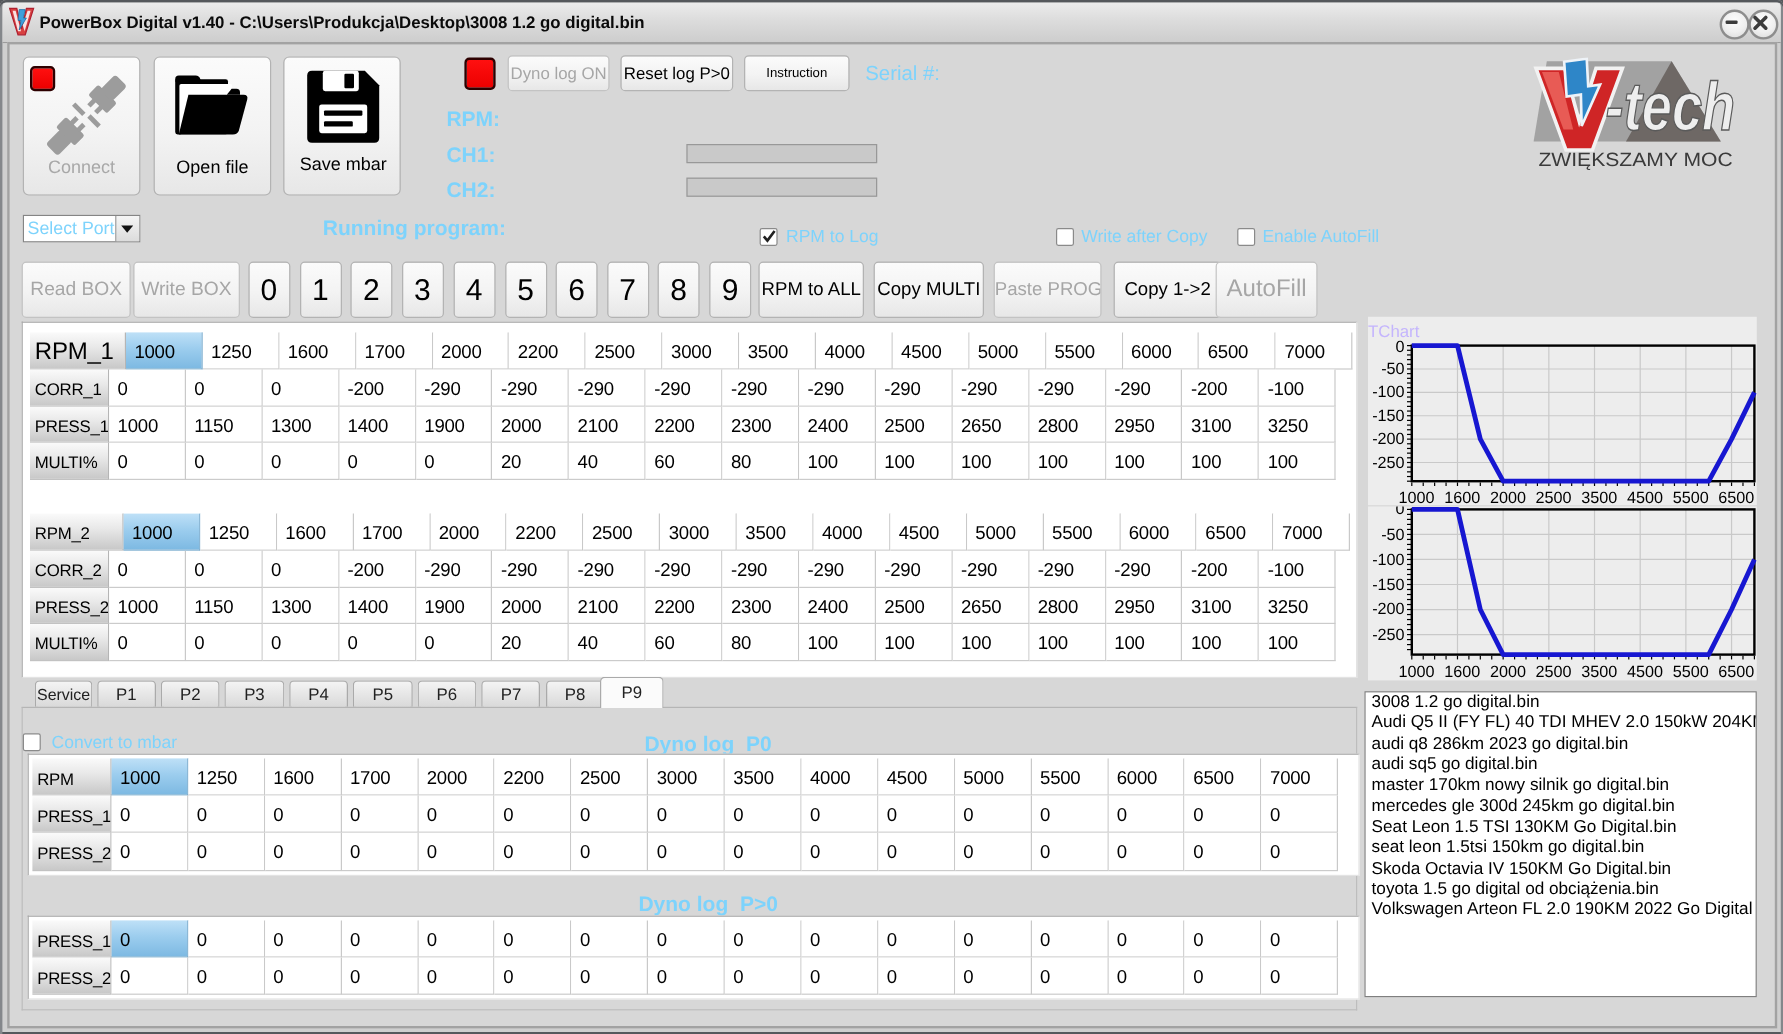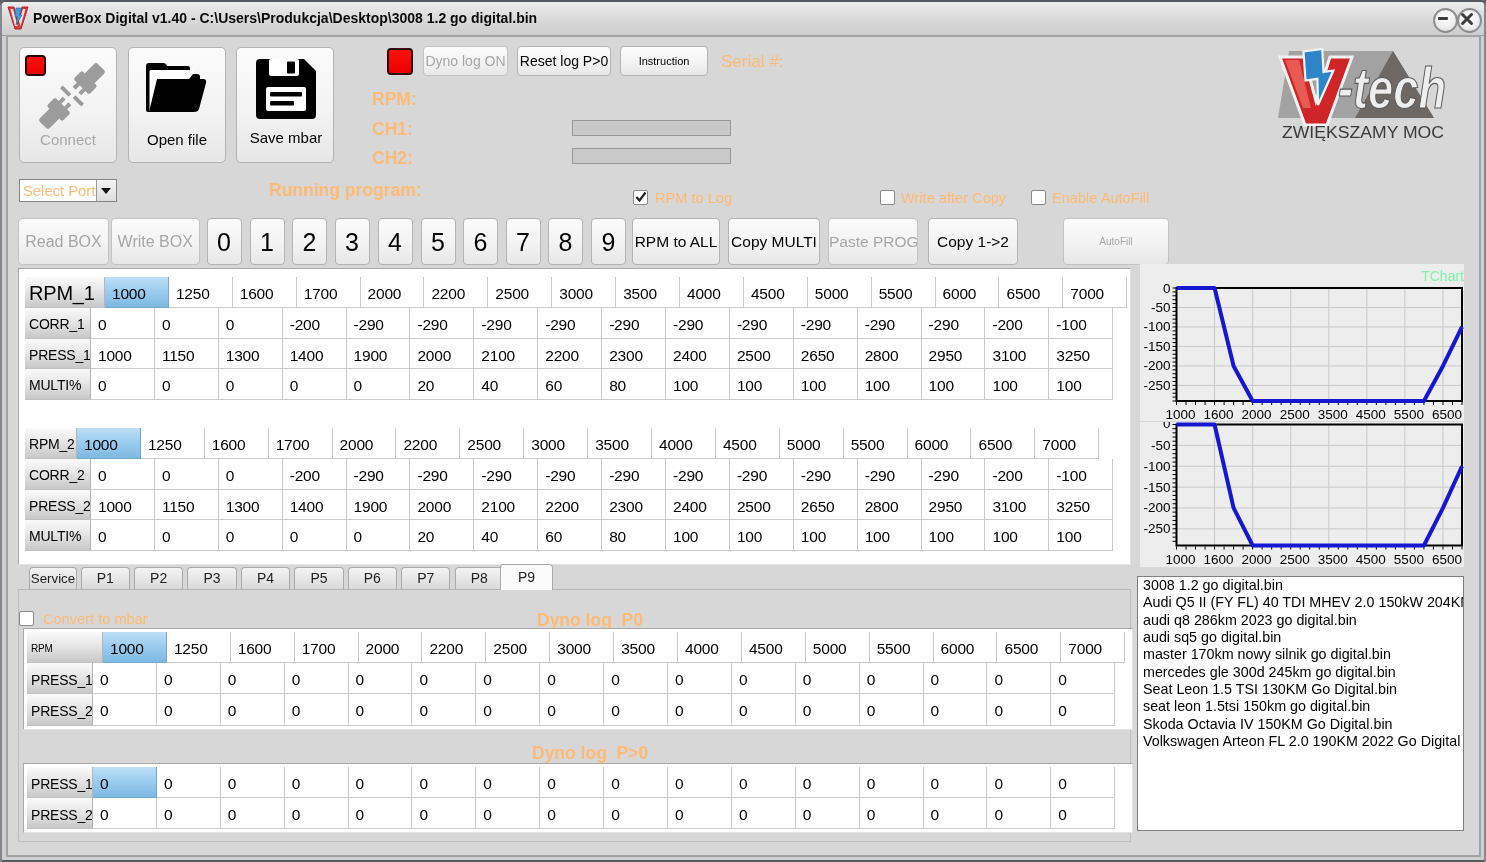--- a/index.html
+++ b/index.html
@@ -13,21 +13,21 @@
 .circbtn{width:21px;height:21px;border-radius:50%;background:radial-gradient(circle at 50% 35%,#fdfdfd 0%,#efefef 55%,#d8d8d8 100%);border:2px solid #8d8d8d;}
 .mainpanel{left:6px;top:35px;width:1471px;height:818px;background:#d7d7d7;border:2px solid #a2a2a2;}
 .btn{background:linear-gradient(180deg,#fbfbfb 0%,#f3f3f3 55%,#e7e7e7 100%);
  border:1px solid #b3b3b3;border-radius:4px;color:#000;text-align:center;box-sizing:border-box;white-space:nowrap;overflow:hidden;}
 .btn.dis{color:#a6a6a6;border-color:#c3c3c3;}
 .bigbtn{width:98px;height:116px;border-radius:5px;}
 .biglbl{position:absolute;width:98px;text-align:center;font-size:15px;white-space:nowrap;}
 .redsq{background:linear-gradient(180deg,#ff1010,#ec0000);border:2px solid #2d0000;border-radius:4px;box-sizing:border-box;}
 .combo{background:#fff;border:1px solid #858585;box-sizing:border-box;}
 .cbx{width:15px;height:15px;background:#fff;border:1px solid #8a8a8a;box-sizing:border-box;border-radius:2px;}
-.lab{white-space:nowrap;color:#fdba74;text-align:center;}
+.lab{white-space:nowrap;color:#7dd3fc;text-align:center;}
 .pbar{background:#c9c9c9;border:1px solid #989898;box-sizing:border-box;}
 .wpanel{background:#fff;border-top:1px solid #a9a9a9;border-left:1px solid #a9a9a9;border-right:1px solid #e3e3e3;border-bottom:1px solid #e3e3e3;box-sizing:border-box;}
 .tbl{font-size:15.5px;letter-spacing:-0.2px;color:#000;}
 .trow{display:flex;}
 .hc{background:linear-gradient(180deg,#fafafa 0%,#e9e9e9 40%,#c8c8c8 100%);
  border-right:1px solid #b5b5b5;border-bottom:1px solid #c2c2c2;box-sizing:border-box;
  padding-left:4px;white-space:nowrap;overflow:hidden;}
 .dc{background:#fff;border-right:1px solid #c9c9c9;border-bottom:1px solid #cbcbcb;box-sizing:border-box;padding-left:7px;white-space:nowrap;}
 .sel{background:linear-gradient(180deg,#bee0f7 0%,#9ccdee 45%,#7db9e2 100%);border-right:1px solid #74a9cc;border-bottom:1px solid #74a9cc;}
 .tab{position:absolute;box-sizing:border-box;border:1px solid #aaa;border-bottom:none;border-radius:4px 4px 0 0;
@@ -125,21 +125,21 @@
 <div class="abs btn" style="left:377.5px;top:217.5px;width:35px;height:47.5px;font-size:25px;line-height:46px">4</div>
 <div class="abs btn" style="left:420.5px;top:217.5px;width:35px;height:47.5px;font-size:25px;line-height:46px">5</div>
 <div class="abs btn" style="left:463px;top:217.5px;width:35px;height:47.5px;font-size:25px;line-height:46px">6</div>
 <div class="abs btn" style="left:505.5px;top:217.5px;width:35px;height:47.5px;font-size:25px;line-height:46px">7</div>
 <div class="abs btn" style="left:548px;top:217.5px;width:35px;height:47.5px;font-size:25px;line-height:46px">8</div>
 <div class="abs btn" style="left:591px;top:217.5px;width:35px;height:47.5px;font-size:25px;line-height:46px">9</div>
 <div class="abs btn" style="left:632px;top:217.5px;width:88px;height:47.5px;font-size:15.5px;line-height:45px">RPM to ALL</div>
 <div class="abs btn" style="left:728px;top:217.5px;width:92px;height:47.5px;font-size:15.5px;line-height:45px">Copy MULTI</div>
 <div class="abs btn dis" style="left:828px;top:217.5px;width:90px;height:47.5px;font-size:15.5px;line-height:45px">Paste PROG</div>
 <div class="abs btn" style="left:928px;top:217.5px;width:90px;height:47.5px;font-size:15.5px;line-height:45px">Copy 1-&gt;2</div>
-<div class="abs btn dis" style="left:1063px;top:217.5px;width:106px;height:47.5px;font-size:10px;line-height:45px">AutoFill</div>
+<div class="abs btn dis" style="left:1013px;top:217.5px;width:85px;height:47.5px;font-size:20px;line-height:45px">AutoFill</div>
 <div class="abs wpanel" style="left:18px;top:268px;width:1113px;height:297px"></div>
 <div class="abs tbl" style="left:25px;top:277px">
     <div class="trow" style="height:30.8px">
       <div class="hc" style="width:80px;line-height:33.8px;font-size:20px;letter-spacing:-0.2px">RPM_1</div>
       <div class="dc sel" style="width:63.9px;line-height:33.8px">1000</div>
       <div class="dc" style="width:63.9px;line-height:33.8px">1250</div>
       <div class="dc" style="width:63.9px;line-height:33.8px">1600</div>
       <div class="dc" style="width:63.9px;line-height:33.8px">1700</div>
       <div class="dc" style="width:63.9px;line-height:33.8px">2000</div>
       <div class="dc" style="width:63.9px;line-height:33.8px">2200</div>
@@ -207,21 +207,21 @@
       <div class="dc" style="width:63.9px;line-height:33.8px">100</div>
       <div class="dc" style="width:63.9px;line-height:33.8px">100</div>
       <div class="dc" style="width:63.9px;line-height:33.8px">100</div>
       <div class="dc" style="width:63.9px;line-height:33.8px">100</div>
       <div class="dc" style="width:63.9px;line-height:33.8px">100</div>
       <div class="dc" style="width:63.9px;line-height:33.8px">100</div>
     </div>
   </div>
 <div class="abs tbl" style="left:25px;top:428px">
     <div class="trow" style="height:30.8px">
-      <div class="hc" style="width:52px;line-height:33.8px;font-size:14px;letter-spacing:-0.2px">RPM_2</div>
+      <div class="hc" style="width:78px;line-height:33.8px;font-size:14px;letter-spacing:-0.2px">RPM_2</div>
       <div class="dc sel" style="width:63.9px;line-height:33.8px">1000</div>
       <div class="dc" style="width:63.9px;line-height:33.8px">1250</div>
       <div class="dc" style="width:63.9px;line-height:33.8px">1600</div>
       <div class="dc" style="width:63.9px;line-height:33.8px">1700</div>
       <div class="dc" style="width:63.9px;line-height:33.8px">2000</div>
       <div class="dc" style="width:63.9px;line-height:33.8px">2200</div>
       <div class="dc" style="width:63.9px;line-height:33.8px">2500</div>
       <div class="dc" style="width:63.9px;line-height:33.8px">3000</div>
       <div class="dc" style="width:63.9px;line-height:33.8px">3500</div>
       <div class="dc" style="width:63.9px;line-height:33.8px">4000</div>
@@ -300,21 +300,21 @@
 <div class="tab" style="left:401.2px;top:567px;width:49.3px;height:22px;line-height:21px;">P7</div>
 <div class="tab" style="left:454.6px;top:567px;width:49.3px;height:22px;line-height:21px;">P8</div>
 <div class="tab act" style="left:500px;top:564px;width:53px;height:26px;line-height:24px;z-index:3">P9</div>
 <div class="abs" style="left:18px;top:588.5px;width:1113px;height:253px;border:1px solid #bdbdbd;box-sizing:border-box;border-top:1px solid #b5b5b5"></div>
 <div class="abs cbx" style="left:19px;top:611px"></div>
 <div class="abs lab" style="left:43px;top:610.5px;font-size:14.6px">Convert to mbar</div>
 <div class="abs lab" style="left:537px;top:610px;font-size:17.5px;font-weight:bold">Dyno log&nbsp;&nbsp;P0</div>
 <div class="abs wpanel" style="left:23px;top:628px;width:1110px;height:102px"></div>
 <div class="abs tbl" style="left:27px;top:632px">
     <div class="trow" style="height:31.2px">
-      <div class="hc" style="width:76px;line-height:34.2px;font-size:10px;letter-spacing:-0.2px">RPM</div>
+      <div class="hc" style="width:66px;line-height:34.2px;font-size:14px;letter-spacing:-0.2px">RPM</div>
       <div class="dc sel" style="width:63.9px;line-height:34.2px">1000</div>
       <div class="dc" style="width:63.9px;line-height:34.2px">1250</div>
       <div class="dc" style="width:63.9px;line-height:34.2px">1600</div>
       <div class="dc" style="width:63.9px;line-height:34.2px">1700</div>
       <div class="dc" style="width:63.9px;line-height:34.2px">2000</div>
       <div class="dc" style="width:63.9px;line-height:34.2px">2200</div>
       <div class="dc" style="width:63.9px;line-height:34.2px">2500</div>
       <div class="dc" style="width:63.9px;line-height:34.2px">3000</div>
       <div class="dc" style="width:63.9px;line-height:34.2px">3500</div>
       <div class="dc" style="width:63.9px;line-height:34.2px">4000</div>
@@ -400,21 +400,21 @@
       <div class="dc" style="width:63.9px;line-height:34.2px">0</div>
       <div class="dc" style="width:63.9px;line-height:34.2px">0</div>
       <div class="dc" style="width:63.9px;line-height:34.2px">0</div>
       <div class="dc" style="width:63.9px;line-height:34.2px">0</div>
       <div class="dc" style="width:63.9px;line-height:34.2px">0</div>
       <div class="dc" style="width:63.9px;line-height:34.2px">0</div>
       <div class="dc" style="width:63.9px;line-height:34.2px">0</div>
     </div>
   </div>
 <div class="abs chartpanel" style="left:1140px;top:264px;width:324px;height:157px"></div>
-<div class="abs" style="left:1140px;top:268px;width:324px;text-align:right;font-size:14px;color:#86efac">TChart</div>
+<div class="abs" style="left:1140px;top:268px;width:324px;text-align:left;font-size:14px;color:#c4b5fd">TChart</div>
 <svg class="abs" style="left:0;top:0" width="1486" height="862" viewBox="0 0 1486 862" fill="none">
     <line x1="1176.5" y1="307.483" x2="1462" y2="307.483" stroke="#c9c9c9" stroke-width="1"></line>
     <line x1="1176.5" y1="326.966" x2="1462" y2="326.966" stroke="#c9c9c9" stroke-width="1"></line>
     <line x1="1176.5" y1="346.448" x2="1462" y2="346.448" stroke="#c9c9c9" stroke-width="1"></line>
     <line x1="1176.5" y1="365.931" x2="1462" y2="365.931" stroke="#c9c9c9" stroke-width="1"></line>
     <line x1="1176.5" y1="385.414" x2="1462" y2="385.414" stroke="#c9c9c9" stroke-width="1"></line>
     <line x1="1214.57" y1="288" x2="1214.57" y2="401" stroke="#c9c9c9" stroke-width="1"></line>
     <line x1="1252.63" y1="288" x2="1252.63" y2="401" stroke="#c9c9c9" stroke-width="1"></line>
     <line x1="1290.7" y1="288" x2="1290.7" y2="401" stroke="#c9c9c9" stroke-width="1"></line>
     <line x1="1328.77" y1="288" x2="1328.77" y2="401" stroke="#c9c9c9" stroke-width="1"></line>
@@ -595,20 +595,21 @@
 <div class="abs listbox">
     <div>3008 1.2 go digital.bin</div>
     <div>Audi Q5 II (FY FL) 40 TDI MHEV 2.0 150kW 204KM (</div>
     <div>audi q8 286km 2023 go digital.bin</div>
     <div>audi sq5 go digital.bin</div>
     <div>master 170km nowy silnik go digital.bin</div>
     <div>mercedes gle 300d 245km go digital.bin</div>
     <div>Seat Leon 1.5 TSI 130KM Go Digital.bin</div>
     <div>seat leon 1.5tsi 150km go digital.bin</div>
     <div>Skoda Octavia IV 150KM Go Digital.bin</div>
+    <div>toyota 1.5 go digital od obciążenia.bin</div>
     <div>Volkswagen Arteon FL 2.0 190KM 2022 Go Digital Au</div>
   </div>
 <svg class="abs" style="left:1270px;top:48px" width="180" height="95" viewBox="0 0 180 95">
 <polygon points="19,3 123,3 164,70 8,70" fill="#a2a2a2"></polygon>
 <polygon points="85,70 123,3 164,70" fill="#6e6865"></polygon>
 <path d="M10 9 L34 9 L46 53 L60 9 L82 9 L57 77 L35 77 Z" fill="#cf2526" stroke="#f2f2f2" stroke-width="3"></path>
 <path d="M15 12 L29 12 L41 60 L33 60 Z" fill="#e85b55"></path>
 <g transform="rotate(-8 46 28)">
 <path d="M37 2 L56 2 L54 25 L64 25 L44 57 L47 31 L35 31 Z" fill="#2e86c8" stroke="#eef3f8" stroke-width="2.2"></path>
 </g>

